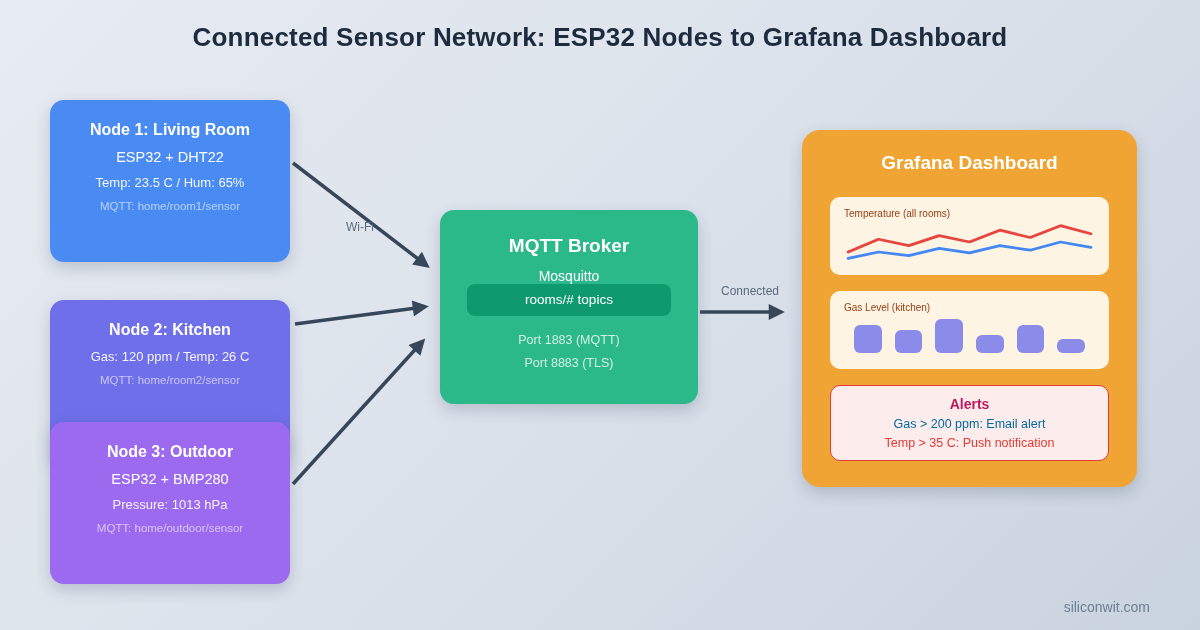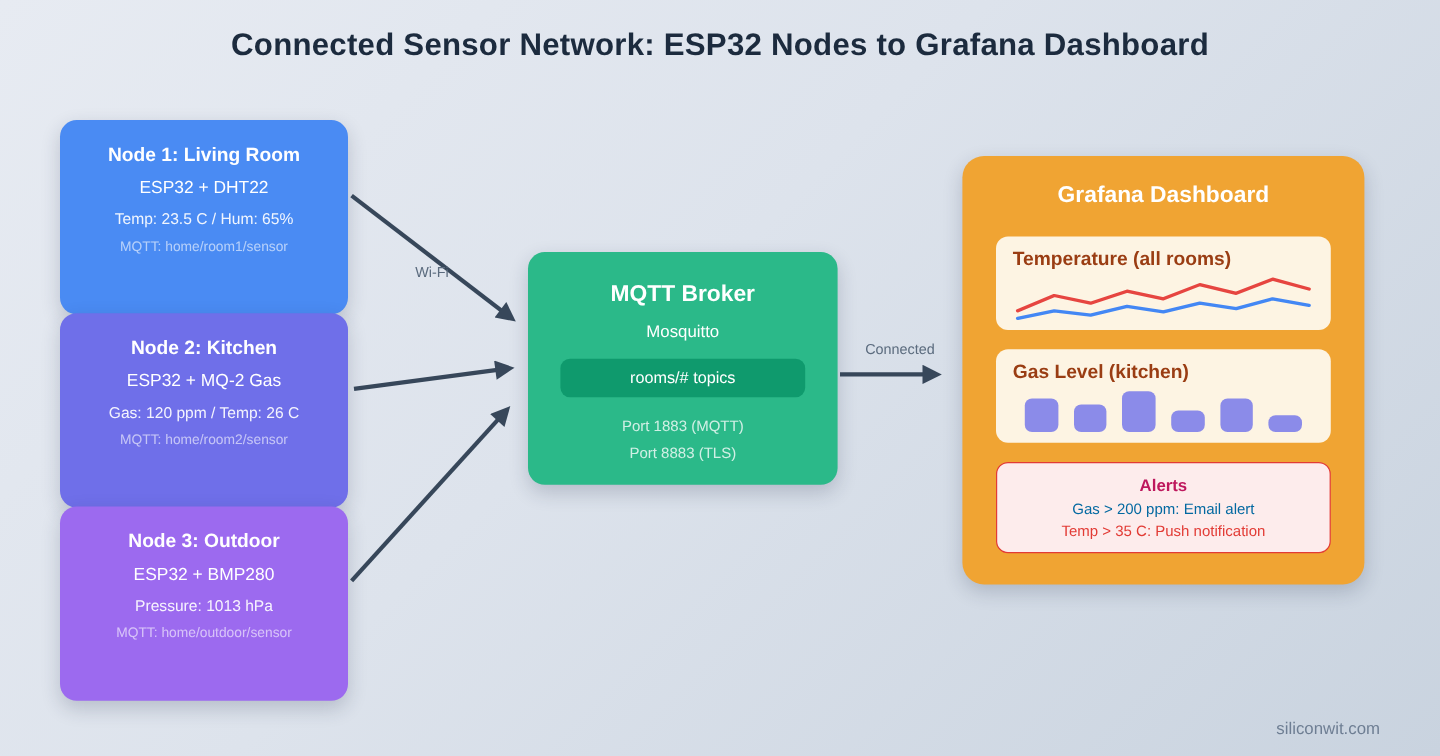--- a/index.html
+++ b/index.html
@@ -51,21 +51,21 @@
     top: 210px;
     width: 258px;
     height: 194px;
     border-radius: 14px;
     color: #ffffff;
     text-align: center;
     padding-top: 25px;
     box-shadow: 0 6px 16px rgba(28, 42, 72, 0.20);
   }
   .broker-title    { font-size: 19px; font-weight: 700; margin-bottom: 11px; }
-  .broker-subtitle { font-size: 14px; margin-bottom: 15px; }
+  .broker-subtitle { font-size: 14px; }
   .topic-pill {
     width: 204px;
     height: 32px;
     margin: 0 auto 17px auto;
     border-radius: 8px;
     line-height: 32px;
     font-size: 13.5px;
   }
   .broker-port { font-size: 12.5px; opacity: 0.78; margin-bottom: 9px; }
   
@@ -85,21 +85,21 @@
     font-size: 19px;
     font-weight: 700;
     margin-bottom: 23px;
   }
   .gpanel {
     border-radius: 10px;
     padding: 11px 14px 0 14px;
     height: 78px;
     margin-bottom: 16px;
   }
-  .gpanel-title { font-size: 16px; font-weight: 700; margin-bottom: 3px; }
+  .gpanel-title { font-size: 10px; font-weight: 400; margin-bottom: 3px; }
   .temp-chart { display: block; width: 100%; height: 40px; }
   .bars-row {
     display: flex;
     align-items: flex-end;
     gap: 13px;
     height: 37px;
     padding: 0 10px;
   }
   .gas-bar { width: 28px; border-radius: 6px; }
   .alerts-panel {
@@ -141,23 +141,22 @@
 
   <div class="diagram-title">Connected Sensor Network: ESP32 Nodes to Grafana Dashboard</div>
 
   <div class="node-card n1" style="background: rgb(74, 139, 243);">
     <div class="node-title">Node 1: Living Room</div>
     <div class="node-hw">ESP32 + DHT22</div>
     <div class="node-reading">Temp: 23.5 C / Hum: 65%</div>
     <div class="node-topic">MQTT: home/room1/sensor</div>
   </div>
 
-  <div class="node-card n2" style="background: rgb(111, 111, 233);">
+  <div class="node-card n2" style="background: rgb(111, 111, 233); margin-top: 39px;">
     <div class="node-title">Node 2: Kitchen</div>
-    <div class="node-hw">ESP32 + MQ-2 Gas</div>
     <div class="node-reading">Gas: 120 ppm / Temp: 26 C</div>
     <div class="node-topic">MQTT: home/room2/sensor</div>
   </div>
 
   <div class="node-card n3" style="background: rgb(156, 106, 239);">
     <div class="node-title">Node 3: Outdoor</div>
     <div class="node-hw">ESP32 + BMP280</div>
     <div class="node-reading">Pressure: 1013 hPa</div>
     <div class="node-topic">MQTT: home/outdoor/sensor</div>
   </div>

